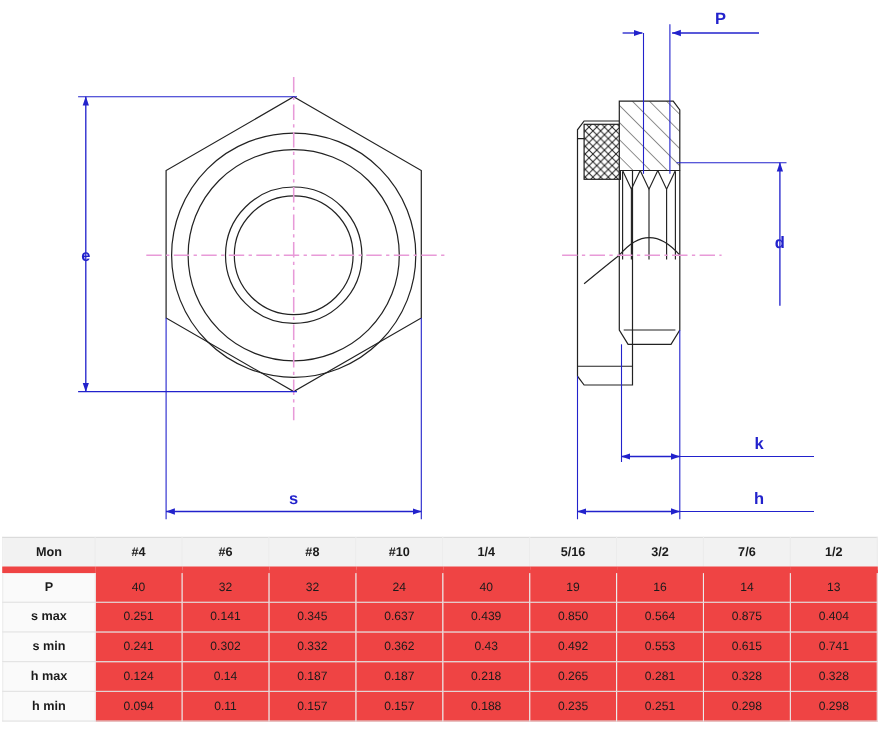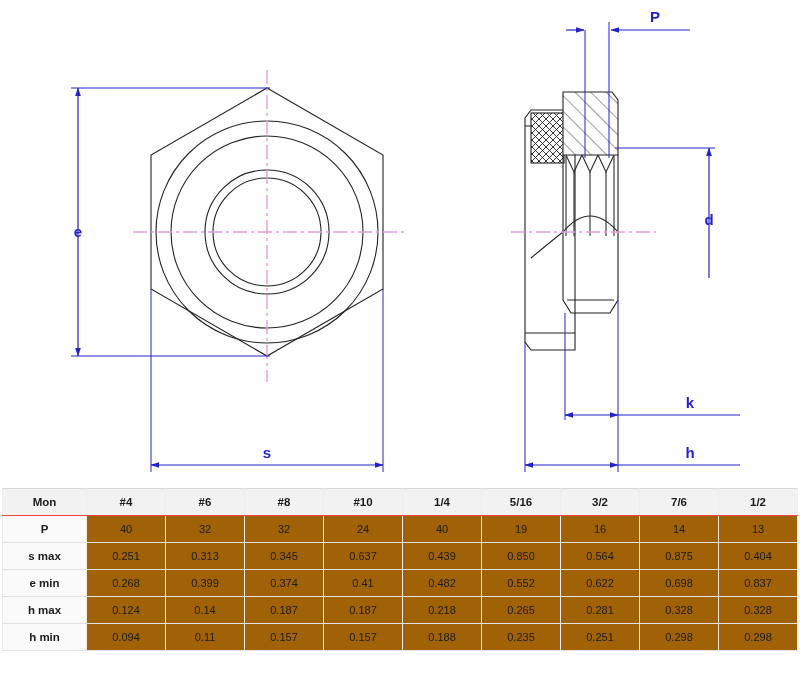--- a/index.html
+++ b/index.html
@@ -64,28 +64,28 @@
     padding: 0 2px;
     white-space: nowrap;
     color: #1b1b1b;
     font-weight: normal;
   }
   table.spec thead th {
     background: #f2f2f2;
     font-weight: bold;
     font-size: 11.5px;
     border-top: 1px solid #d8d8d8;
-    border-bottom: 1px solid #ef4444;
+    border-bottom: 6px solid #ef4444;
   }
   table.spec tbody th.rowlab {
     background: #fafafa;
     font-weight: bold;
     font-size: 11.5px;
   }
-  table.spec tbody tr td { background: #a16207; }
+  table.spec tbody tr td { background: #ef4444; }
   
   .dimtxt {
     font-family: "Liberation Sans", sans-serif;
     font-size: 15px;
     font-weight: bold;
     fill: #2222cc;
   }
 </style>
 </head>
 <body>
@@ -243,40 +243,40 @@
             <td>24</td>
             <td>40</td>
             <td>19</td>
             <td>16</td>
             <td>14</td>
             <td>13</td>
           </tr>
           <tr>
             <th class="rowlab">s max</th>
             <td>0.251</td>
-            <td>0.313</td>
+            <td>0.141</td>
             <td>0.345</td>
             <td>0.637</td>
             <td>0.439</td>
             <td>0.850</td>
             <td>0.564</td>
             <td>0.875</td>
             <td>0.404</td>
           </tr>
           <tr>
-            <th class="rowlab">e min</th>
-            <td>0.268</td>
-            <td>0.399</td>
-            <td>0.374</td>
-            <td>0.41</td>
-            <td>0.482</td>
-            <td>0.552</td>
-            <td>0.622</td>
-            <td>0.698</td>
-            <td>0.837</td>
+            <th class="rowlab">s min</th>
+            <td>0.241</td>
+            <td>0.302</td>
+            <td>0.332</td>
+            <td>0.362</td>
+            <td>0.43</td>
+            <td>0.492</td>
+            <td>0.553</td>
+            <td>0.615</td>
+            <td>0.741</td>
           </tr>
           <tr>
             <th class="rowlab">h max</th>
             <td>0.124</td>
             <td>0.14</td>
             <td>0.187</td>
             <td>0.187</td>
             <td>0.218</td>
             <td>0.265</td>
             <td>0.281</td>

